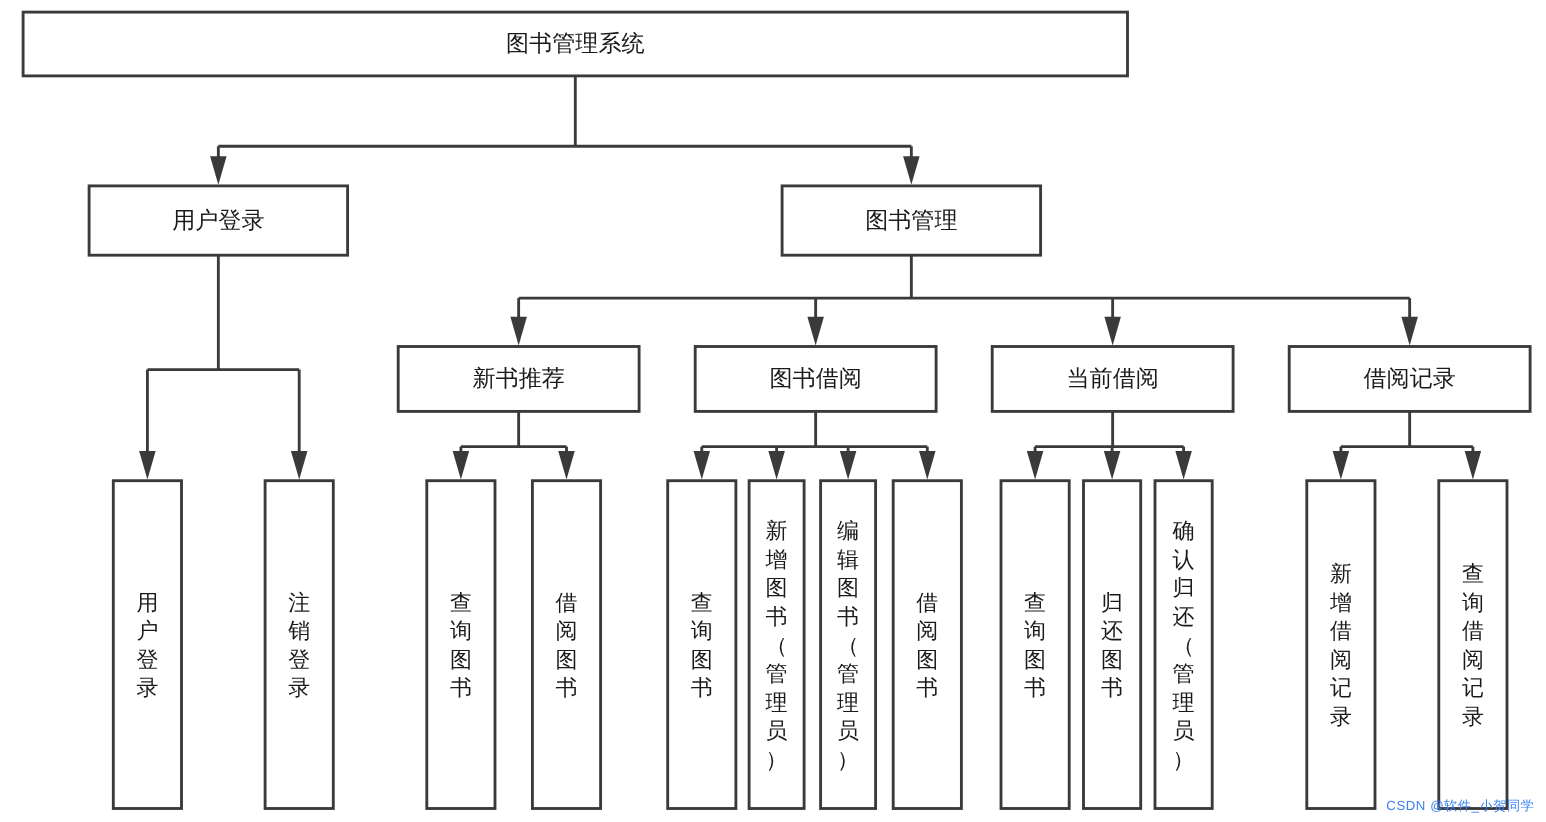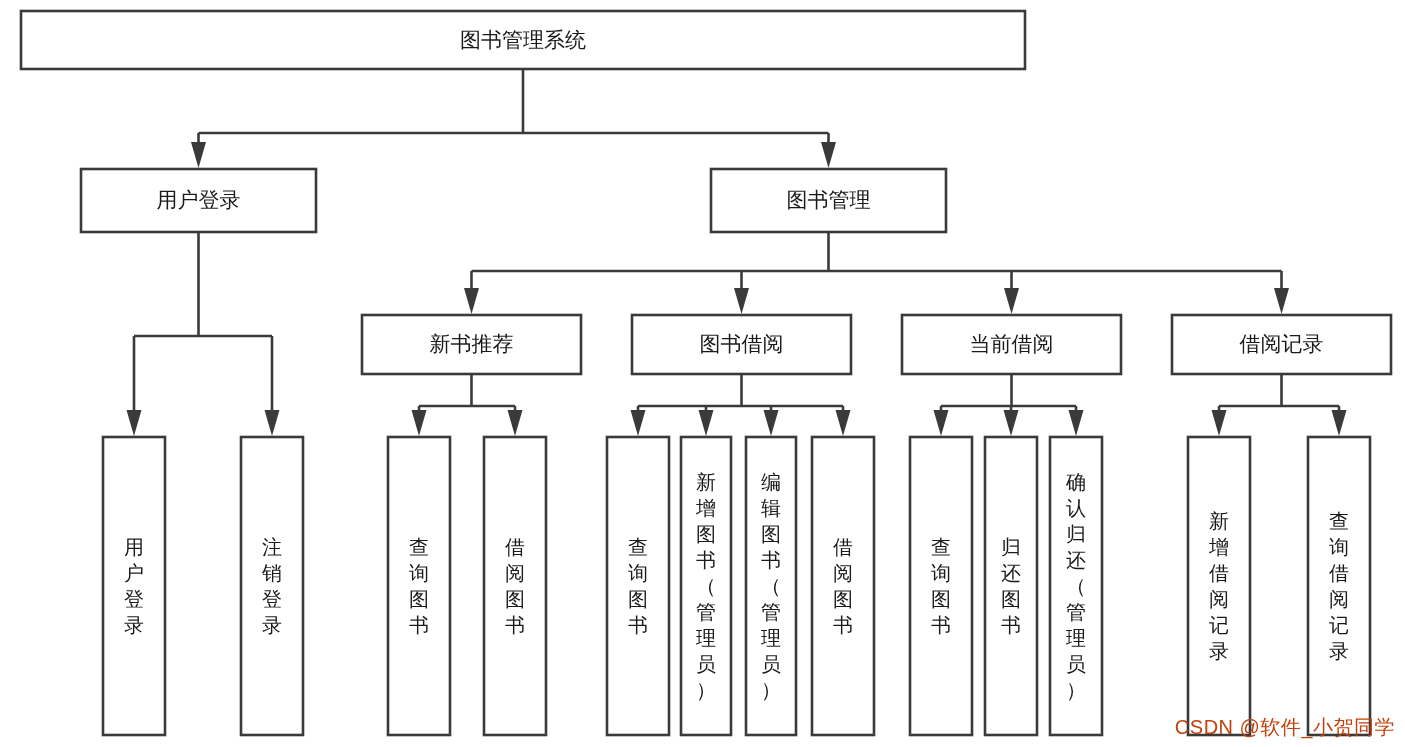--- a/index.html
+++ b/index.html
@@ -52,22 +52,22 @@
     font-family: "Liberation Sans", "DejaVu Sans", sans-serif;
     font-size: 20px;
     fill: #1a1a1a;
     text-anchor: middle;
   }
   .watermark {
     position: absolute;
     right: 10px;
     bottom: 6px;
     font-family: "Liberation Sans", "DejaVu Sans", sans-serif;
-    font-size: 20px;
-    color: #c2410c;
+    font-size: 12px;
+    color: #3b82f6;
     letter-spacing: 0.5px;
     white-space: nowrap;
     user-select: none;
   }
 </style>
 </head>
 <body>
 
 <div id="diagram-root">
   <svg id="flow-svg" viewBox="0 0 1405 747">

